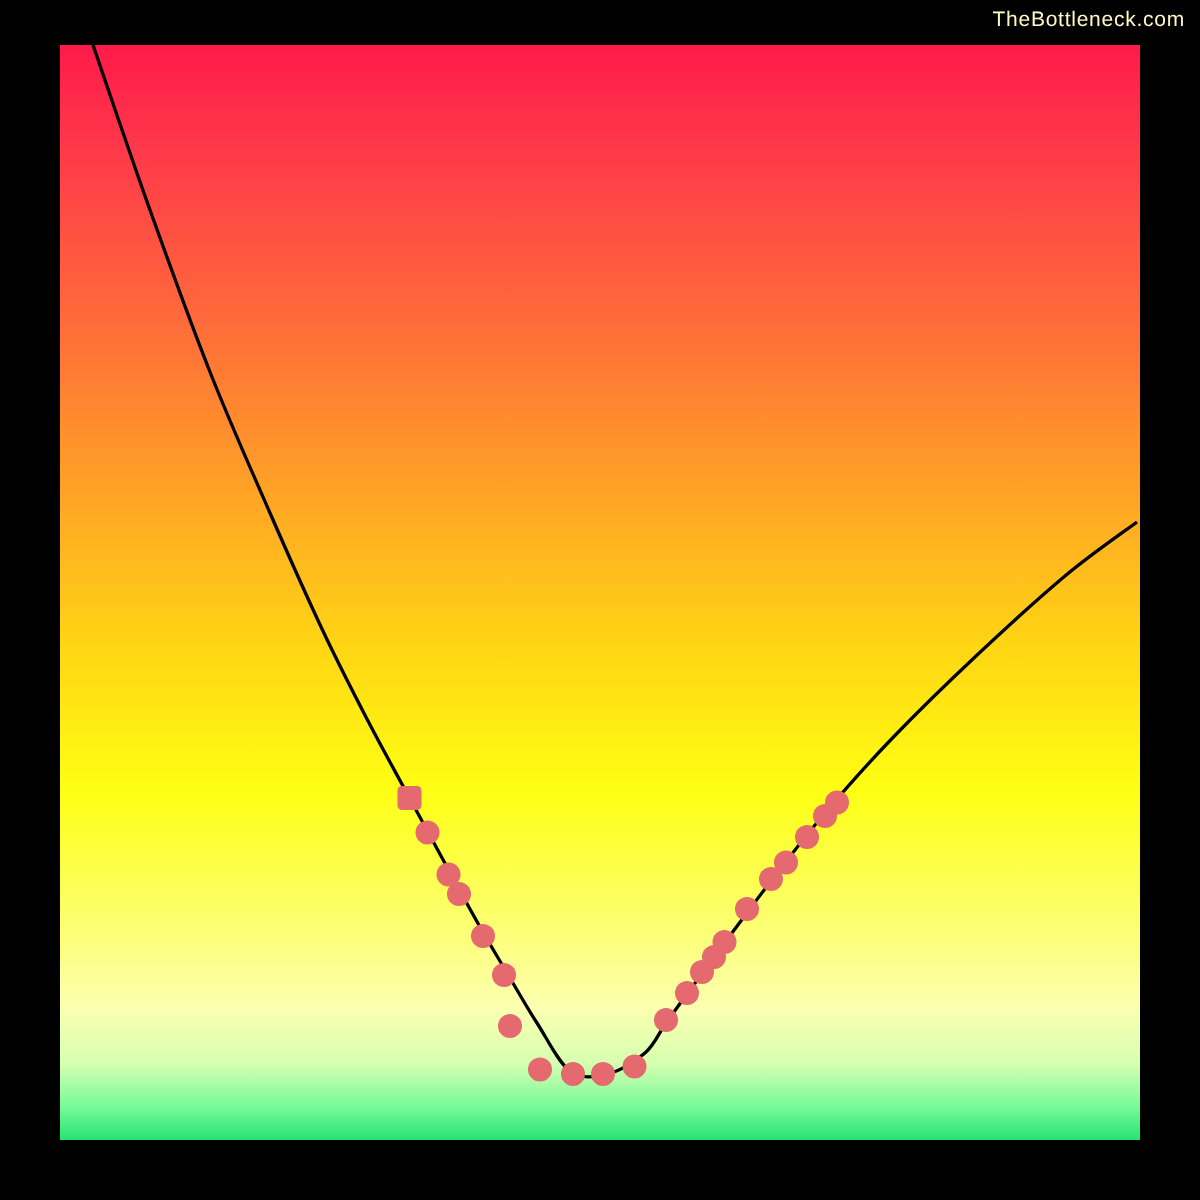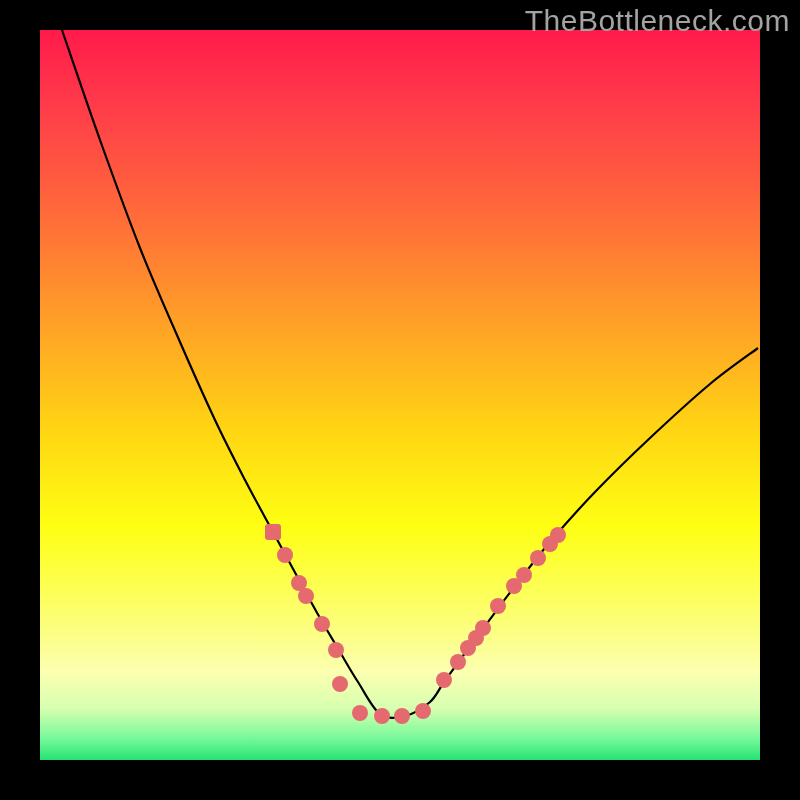--- a/index.html
+++ b/index.html
@@ -32,22 +32,22 @@
     #fcff6e 80%,
     #fcffb0 88%,
     #d6ffb0 93%,
     #77f99a 97%,
     #28e274 100%);
 }
 .watermark {
   position: absolute;
   top: 4px;
   right: 10px;
-  color: #a3a3a3;
-  font-size: 30px;
+  color: #fef9c3;
+  font-size: 14px;
   font-weight: 500;
   letter-spacing: 0.5px;
   user-select: none;
 }
 svg.curve {
   position: absolute;
   left: 40px;
   top: 30px;
   width: 720px;
   height: 730px;

